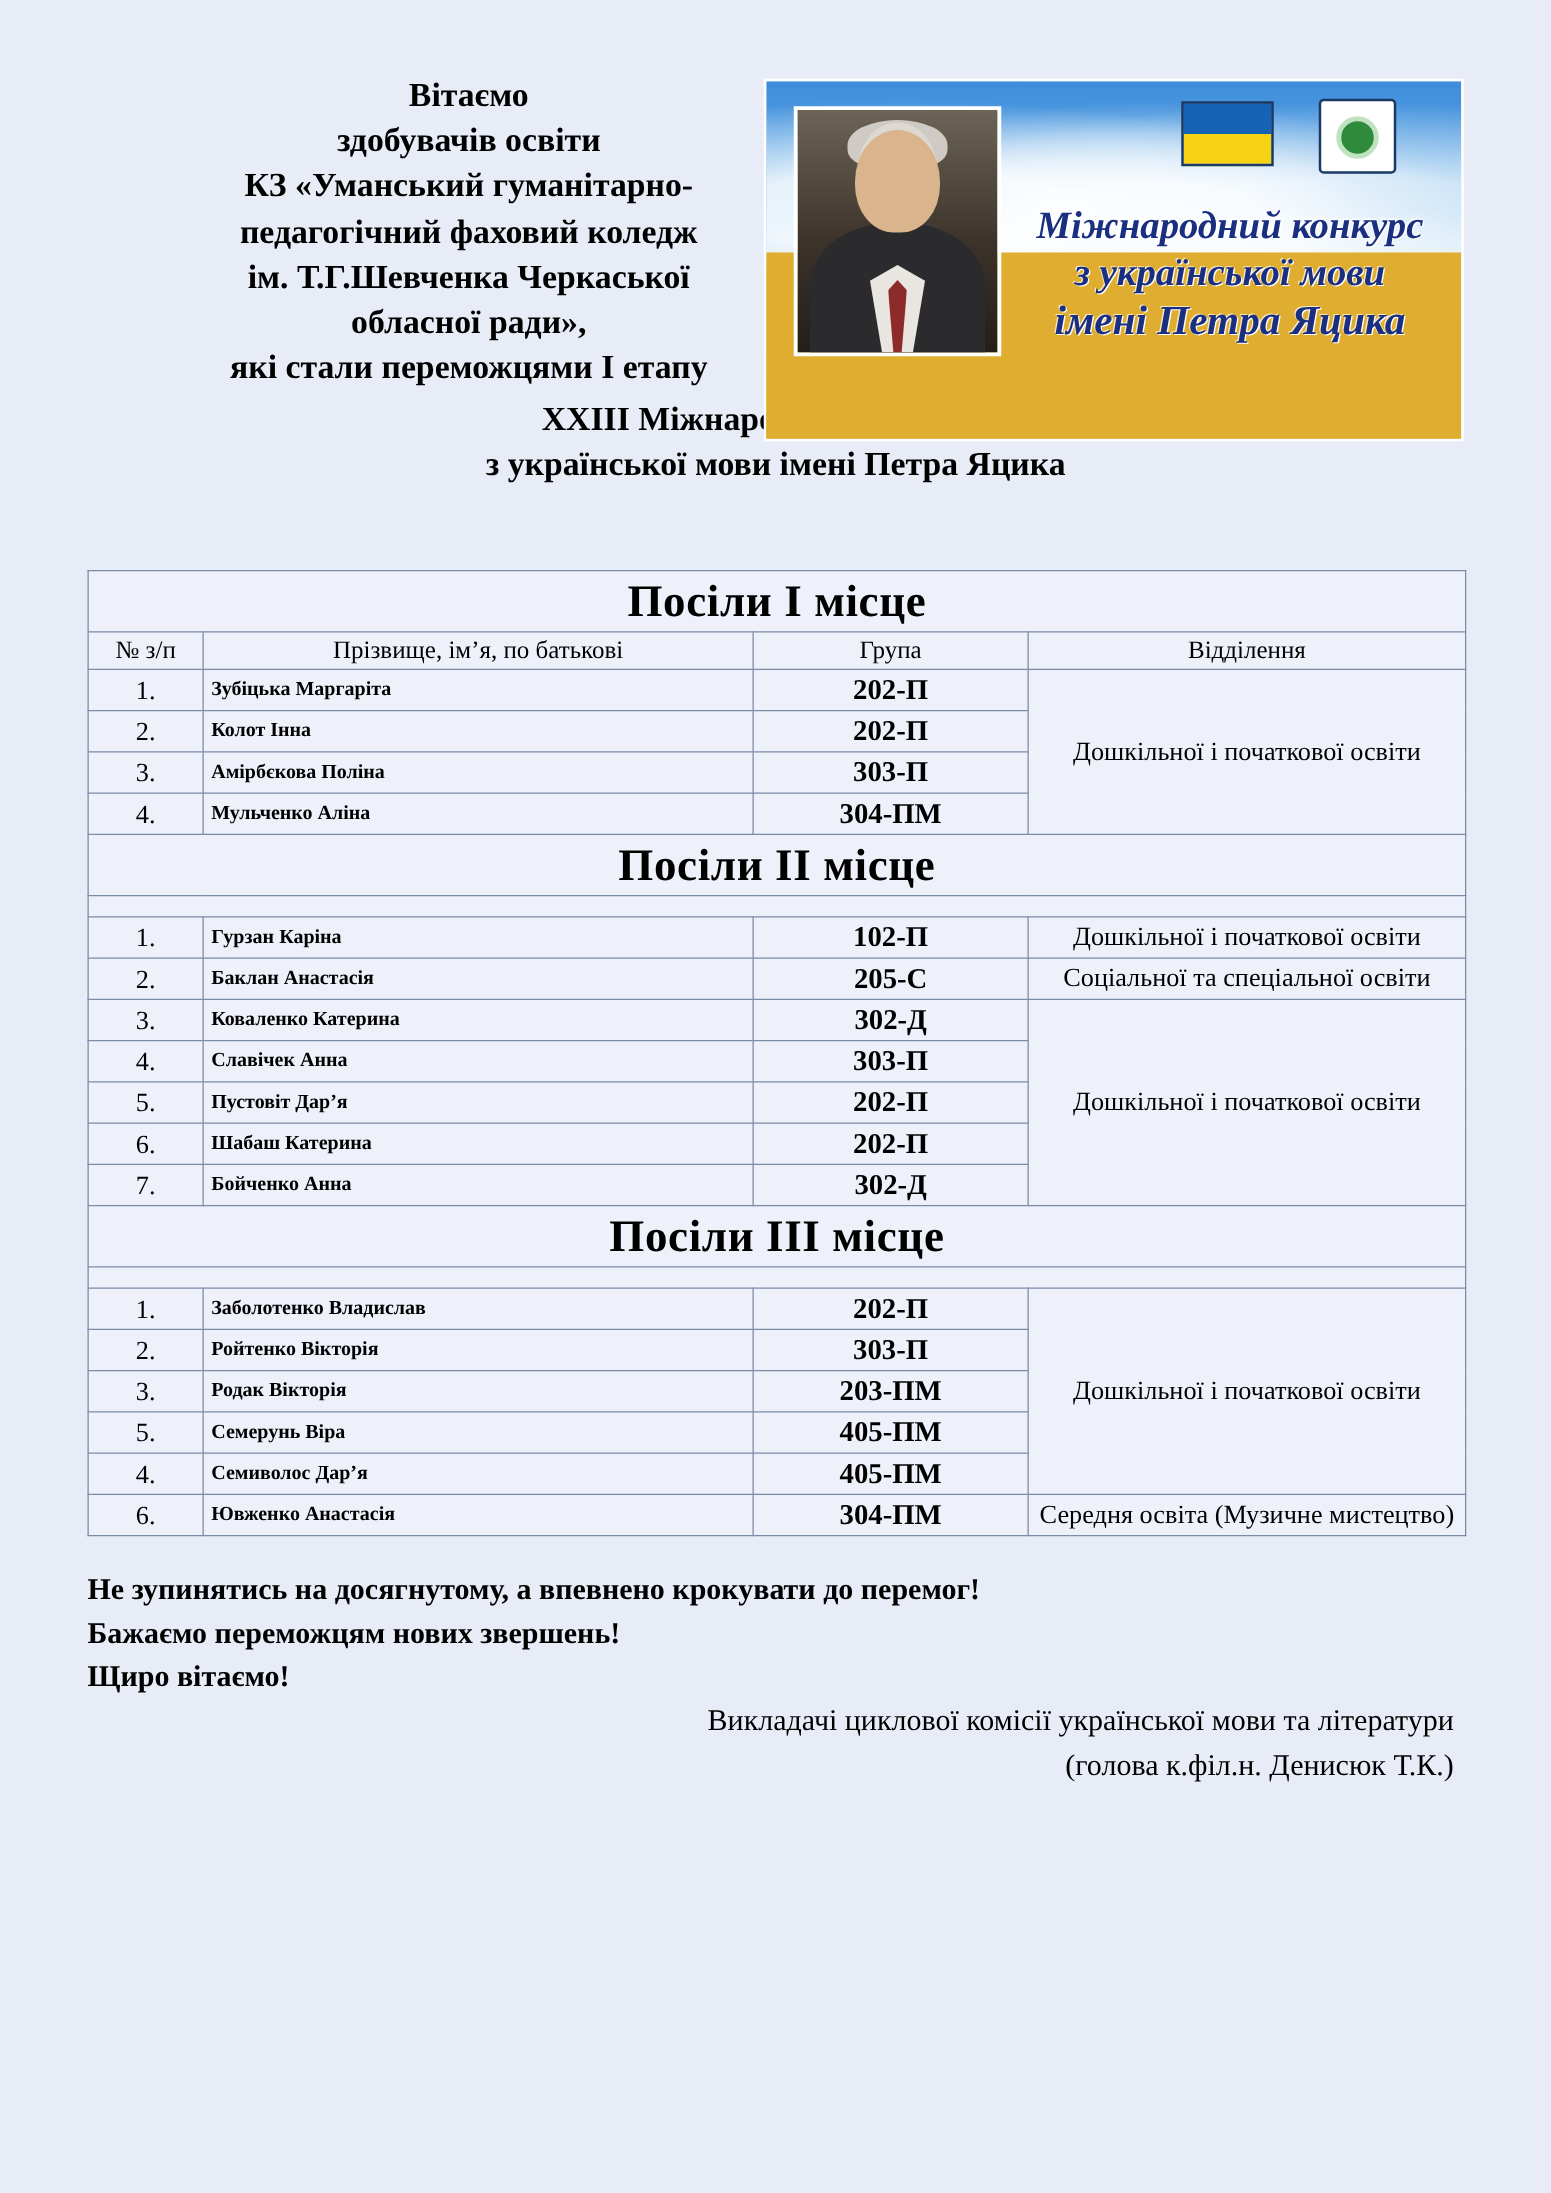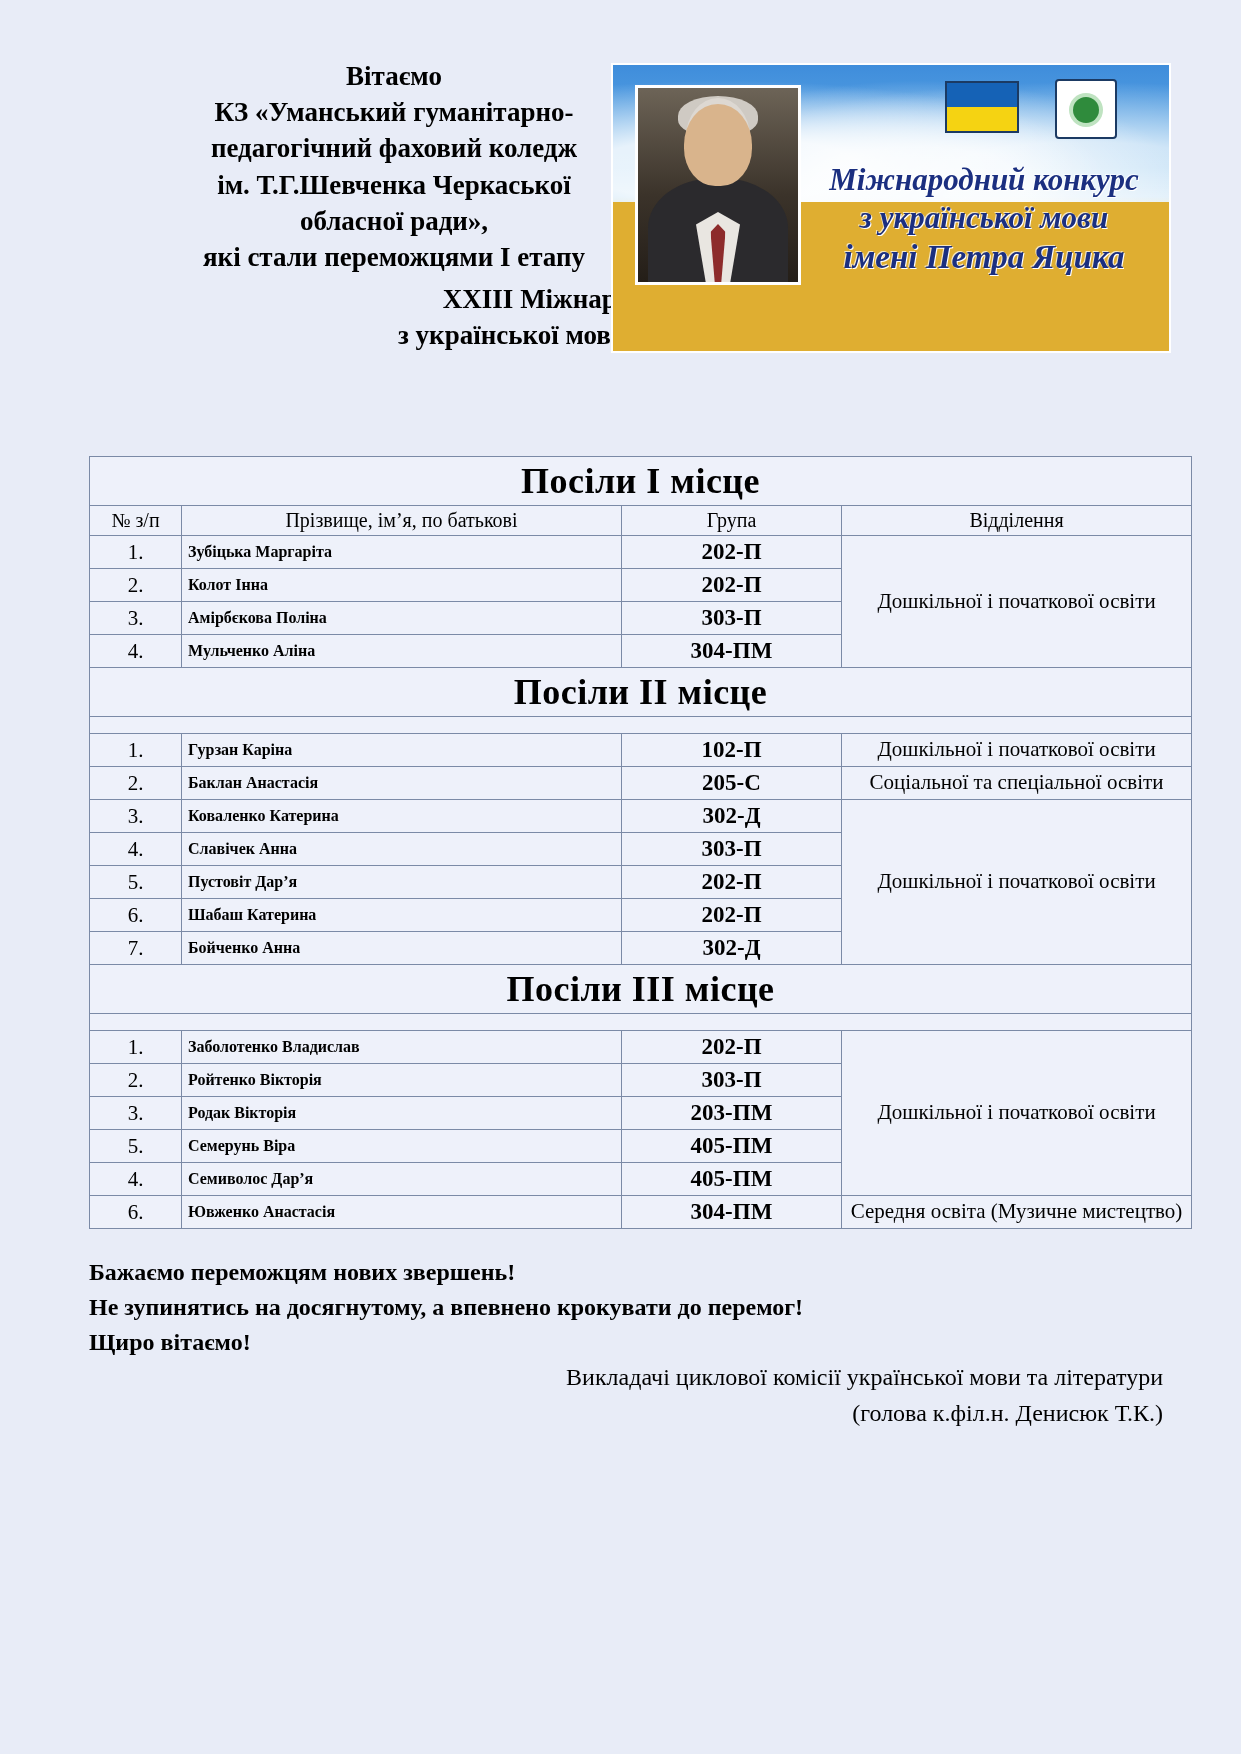--- a/index.html
+++ b/index.html
@@ -12,21 +12,21 @@
     background: #e8ecf7;
     font-family: "Liberation Serif", serif;
     color: #000;
     position: relative;
     overflow: hidden;
   }
   .page {
     width: 1241px;
     height: 1754px;
     box-sizing: border-box;
-    padding: 40px 70px 0 89px;
+    padding: 40px 70px 0 70px;
     position: relative;
   }
 
   
   .header {
     position: relative;
     min-height: 400px;
   }
   .header-text {
     font-weight: bold;
@@ -267,20 +267,21 @@
 </style>
 </head>
 <body>
 
 <div class="page">
 
   <div class="header">
 
     <div class="header-text">
       <span class="line">Вітаємо</span>
+      <span class="line">здобувачів освіти</span>
       <span class="line">КЗ «Уманський гуманітарно-</span>
       <span class="line">педагогічний фаховий коледж</span>
       <span class="line">ім. Т.Г.Шевченка Черкаської</span>
       <span class="line">обласної ради»,</span>
       <span class="line">які стали переможцями І етапу</span>
     </div>
 
     <div class="header-banner">
       <div class="banner-sky-clouds"></div>
       <div class="banner-wheat"></div>
@@ -426,22 +427,22 @@
       <tr>
         <td class="num-cell">6.</td>
         <td class="name-cell">Ювженко Анастасія</td>
         <td class="group-cell">304-ПМ</td>
         <td class="dept-cell">Середня освіта (Музичне мистецтво)</td>
       </tr>
     </tbody>
   </table>
 
   <div class="footer">
+    <span class="line">Не зупинятись на досягнутому, а впевнено крокувати до перемог!</span>
     <span class="line">Бажаємо переможцям нових звершень!</span>
-    <span class="line">Не зупинятись на досягнутому, а впевнено крокувати до перемог!</span>
     <span class="line">Щиро вітаємо!</span>
   </div>
 
   <div class="signature">
     <span class="line">Викладачі циклової комісії української мови та літератури</span>
     <span class="line">(голова к.філ.н. Денисюк Т.К.)</span>
   </div>
 
 </div>
 

